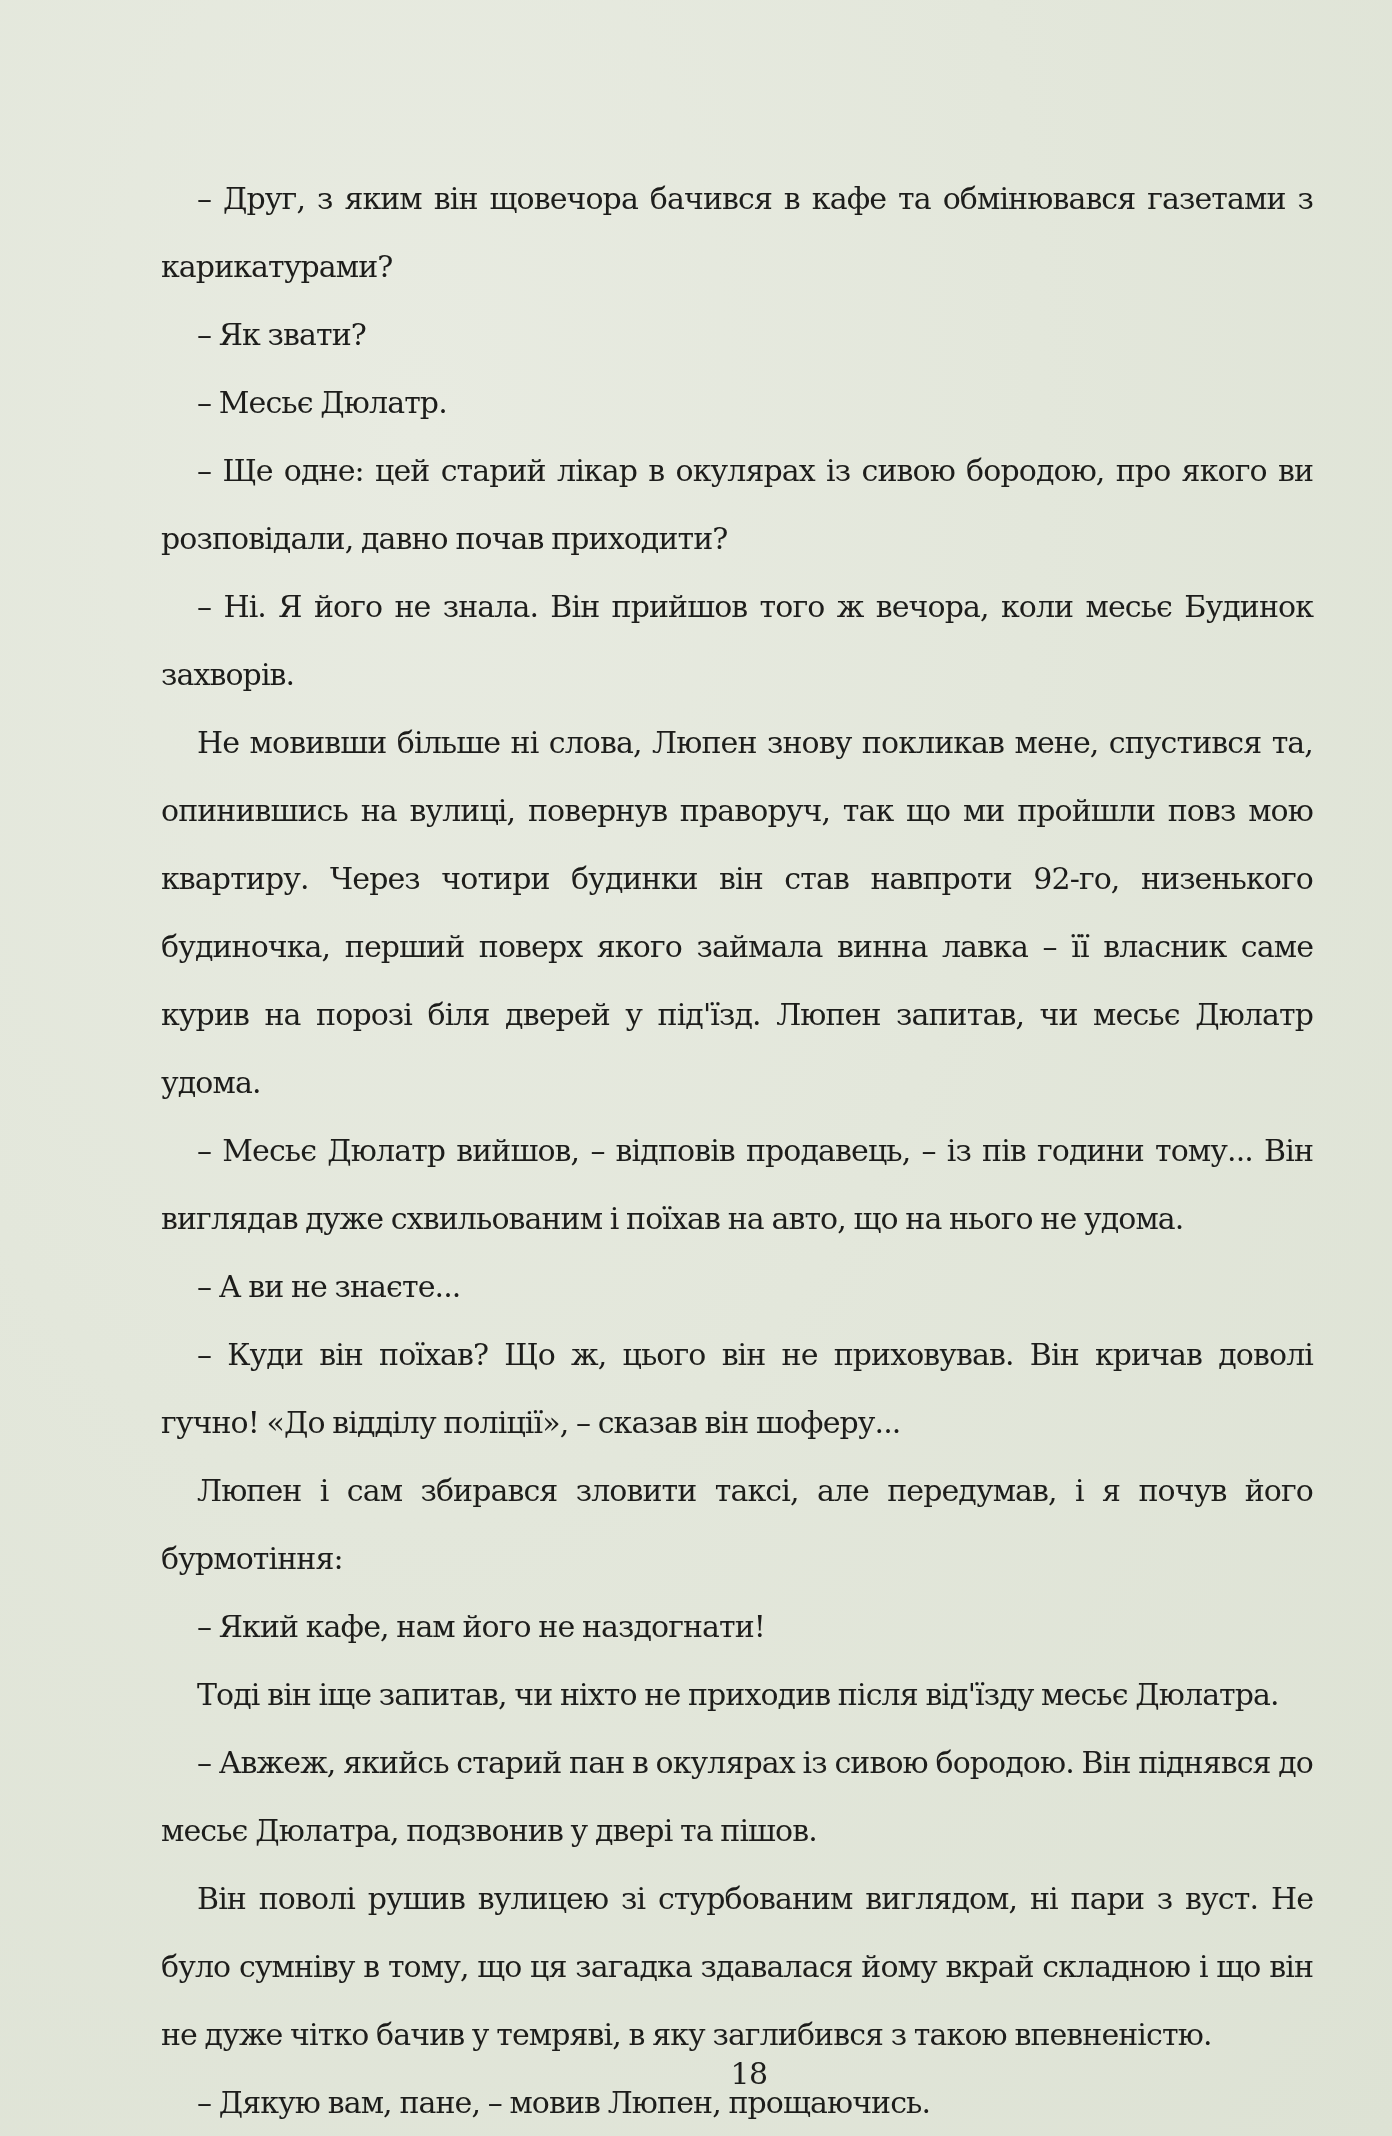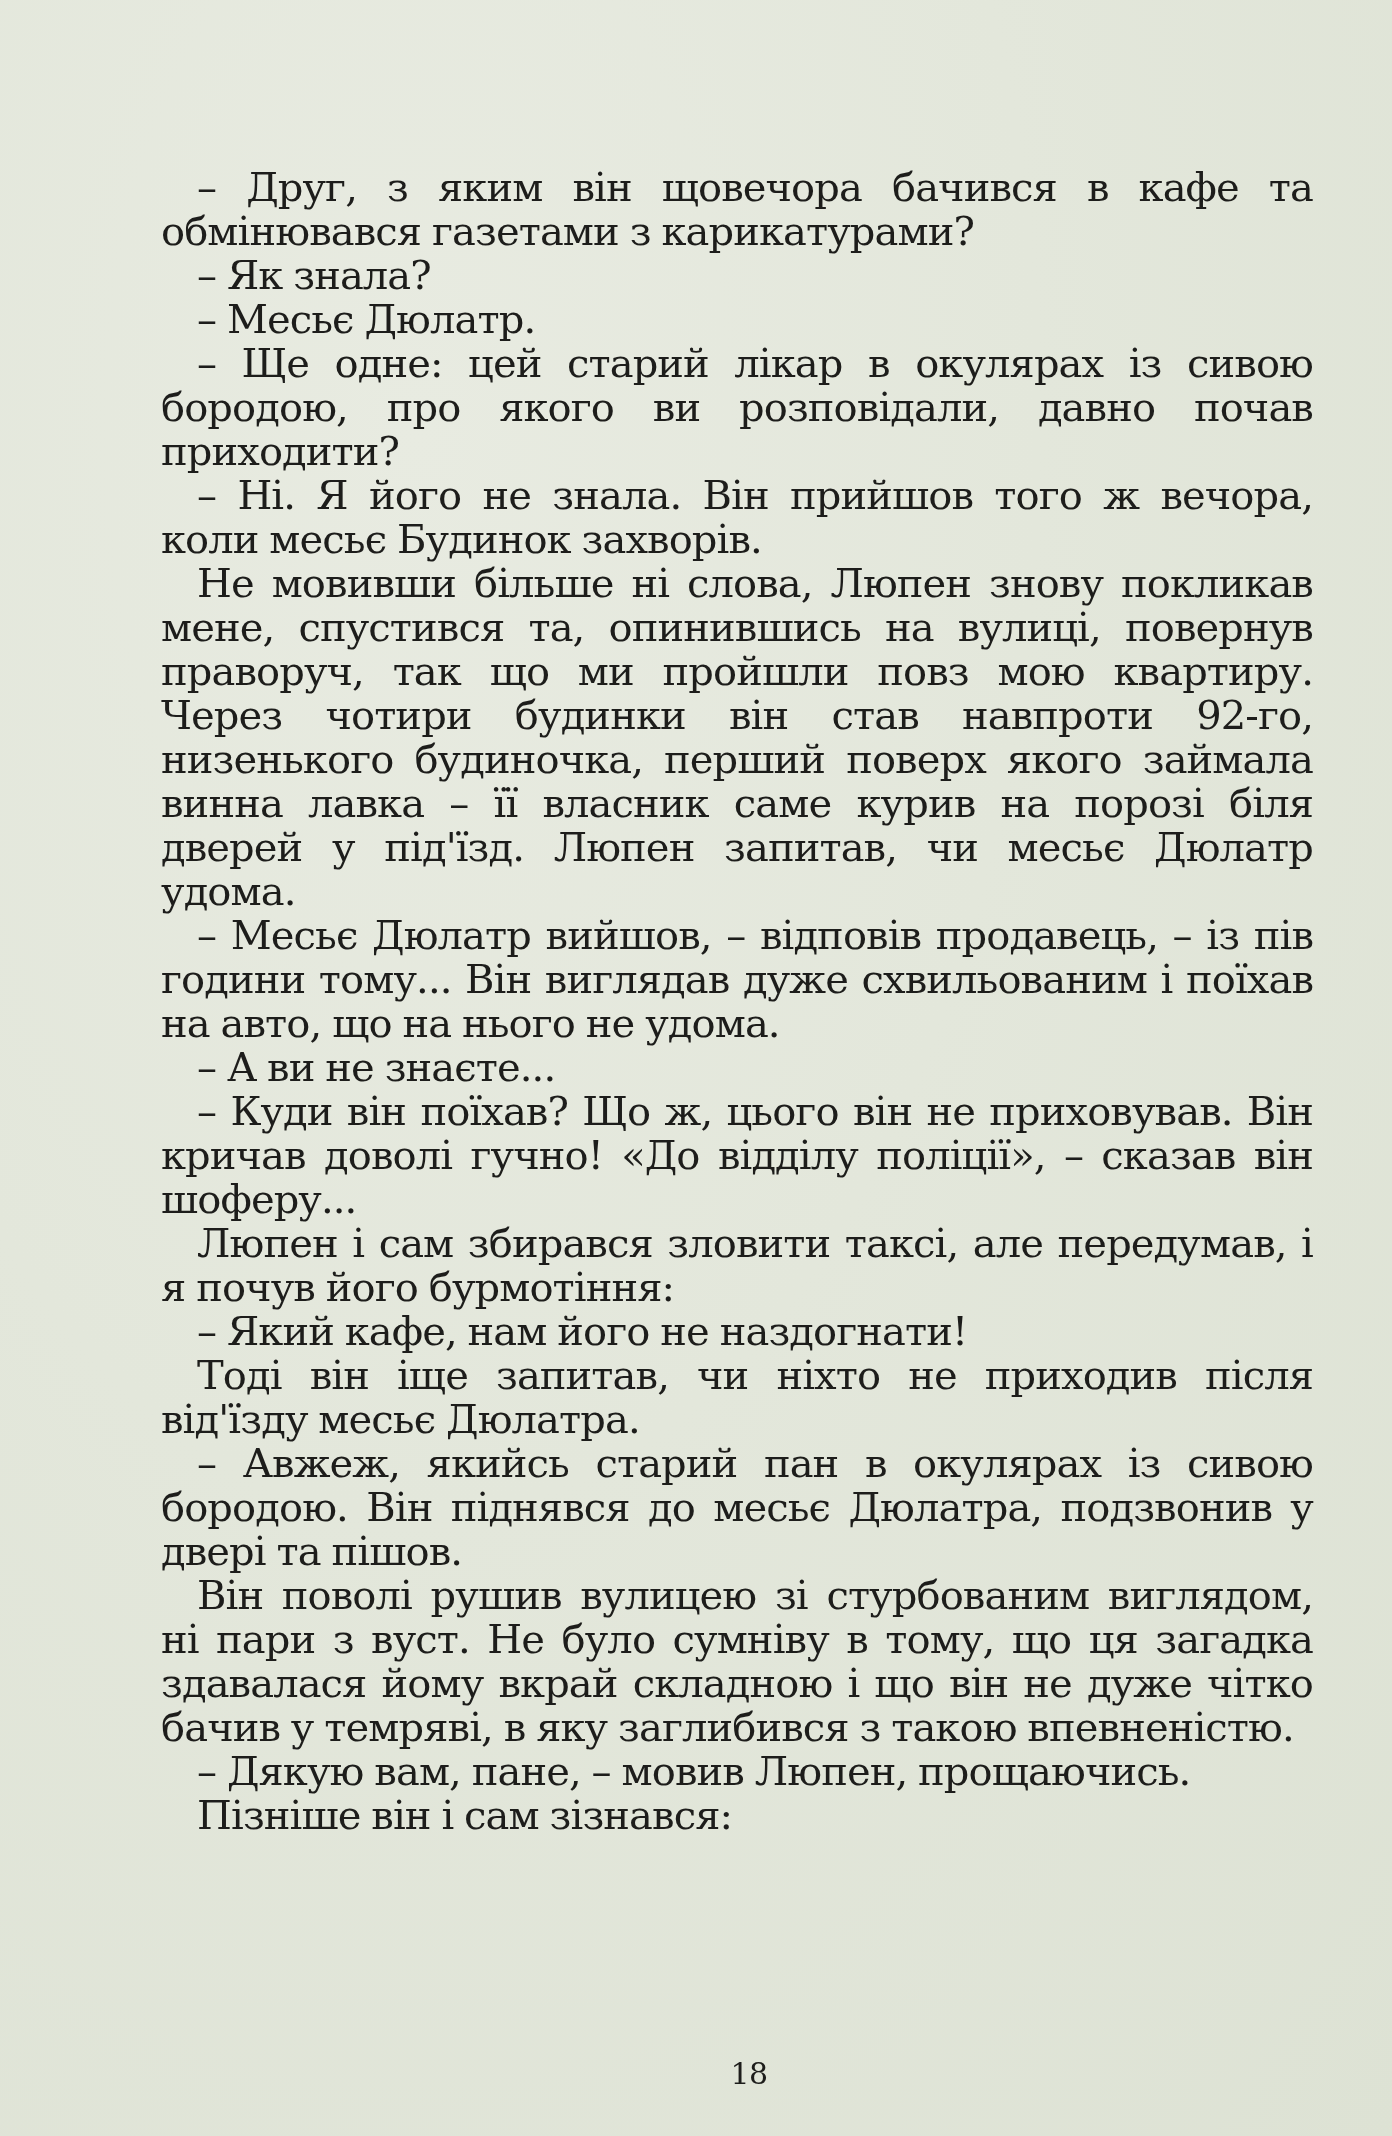--- a/index.html
+++ b/index.html
@@ -17,22 +17,22 @@
       color: #1d1d1b;
     }
     .page-body {
       position: absolute;
       left: 161px;
       top: 165px;
       width: 1152px;
     }
     .para {
       margin: 0;
-      font-size: 40px;
-      line-height: 44px;
+      font-size: 30px;
+      line-height: 68px;
       text-align: justify;
       text-indent: 36px;
       letter-spacing: -0.9px;
       word-spacing: -1px;
       hyphens: manual;
     }
     .page-number {
       position: absolute;
       left: 0;
       width: 100%;
@@ -41,21 +41,21 @@
       font-size: 30px;
       letter-spacing: -0.5px;
       transform: translateX(53px);
     }
   </style>
 </head>
 <body>
 
 <div class="page-body">
   <p class="para">– Друг, з яким він щовечора бачився в кафе та обмінювався газетами з карикатурами?</p>
-  <p class="para">– Як знала?</p>
+  <p class="para">– Як звати?</p>
   <p class="para">– Месьє Дюлатр.</p>
   <p class="para">– Ще одне: цей старий лікар в окулярах із сивою бородою, про якого ви розповідали, давно почав приходити?</p>
   <p class="para">– Ні. Я його не знала. Він прийшов того ж вечора, коли месьє Будинок захворів.</p>
   <p class="para">Не мовивши більше ні слова, Люпен знову покликав мене, спустився та, опинившись на вулиці, повернув праворуч, так що ми пройшли повз мою квартиру. Через чотири будинки він став навпроти 92-го, низенького будиночка, перший поверх якого займала винна лавка – її власник саме курив на порозі біля дверей у під'їзд. Люпен запитав, чи месьє Дюлатр удома.</p>
   <p class="para">– Месьє Дюлатр вийшов, – відповів продавець, – із пів години тому... Він виглядав дуже схвильованим і поїхав на авто, що на нього не удома.</p>
   <p class="para">– А ви не знаєте...</p>
   <p class="para">– Куди він поїхав? Що ж, цього він не приховував. Він кричав доволі гучно! «До відділу поліції», – сказав він шоферу...</p>
   <p class="para">Люпен і сам збирався зловити таксі, але передумав, і я почув його бурмотіння:</p>
   <p class="para">– Який кафе, нам його не наздогнати!</p>
   <p class="para">Тоді він іще запитав, чи ніхто не приходив після від'їзду месьє Дюлатра.</p>

